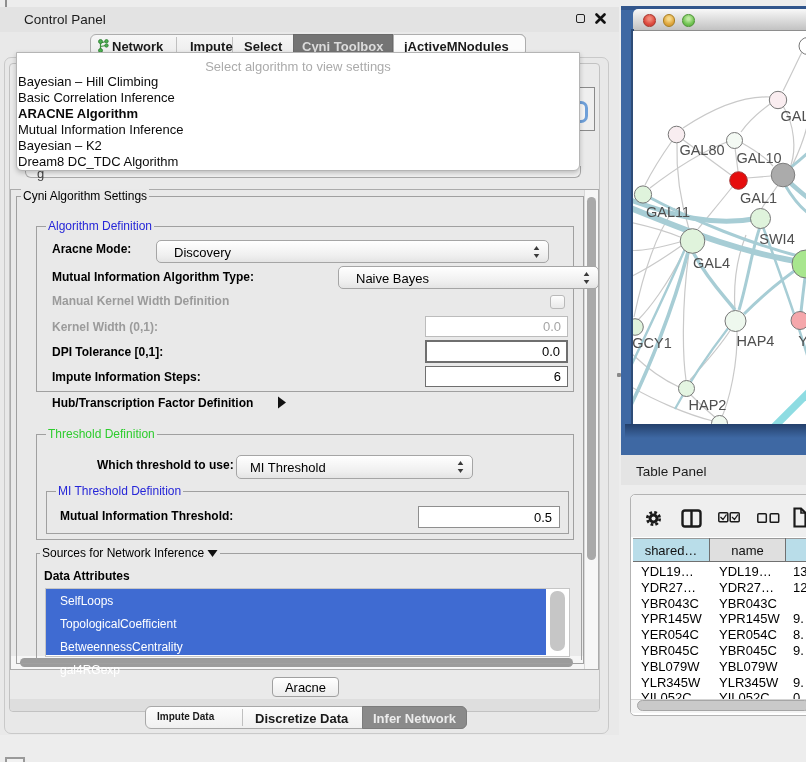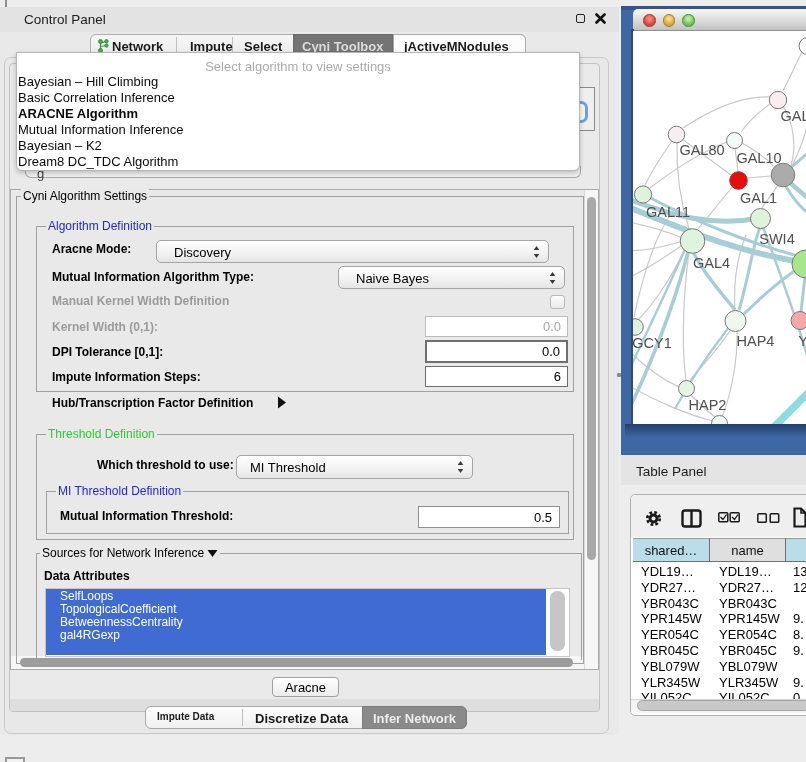--- a/index.html
+++ b/index.html
@@ -71,21 +71,21 @@
 
 <div class="lbl" style="left:52px;top:242px;">Aracne Mode:</div>
 <div class="combo" style="left:156px;top:240px;width:393px;height:23px;">
   <span class="ctext">Discovery</span>
   <svg class="updn" viewBox="0 0 7 13">
       <path d="M3.5 0.5 L6.3 4.6 L0.7 4.6 Z" fill="#3a3a3a"></path>
       <path d="M3.5 12.5 L6.3 8.4 L0.7 8.4 Z" fill="#3a3a3a"></path>
     </svg>
 </div>
 <div class="lbl" style="left:52px;top:270px;">Mutual Information Algorithm Type:</div>
-<div class="combo" style="left:338px;top:266px;width:227px;height:23px;">
+<div class="combo" style="left:338px;top:266px;width:261px;height:23px;">
   <span class="ctext">Naive Bayes</span>
   <svg class="updn" viewBox="0 0 7 13">
       <path d="M3.5 0.5 L6.3 4.6 L0.7 4.6 Z" fill="#3a3a3a"></path>
       <path d="M3.5 12.5 L6.3 8.4 L0.7 8.4 Z" fill="#3a3a3a"></path>
     </svg>
 </div>
 <div class="lbl dis" style="left:52px;top:294px;">Manual Kernel Width Definition</div>
 <div class="abs" style="left:550px;top:295px;width:15px;height:14px;background:linear-gradient(#FDFDFD,#E9E9E9);border:1px solid #B9B9B9;border-radius:3px;"></div>
 <div class="lbl dis" style="left:52px;top:320px;">Kernel Width (0,1):</div>
 <div class="tf" style="left:425px;top:316px;width:143px;height:21px;border:1px solid #BCBCBC;color:#A5A5A5;padding:2px 6px 0 0;">0.0</div>
@@ -117,21 +117,21 @@
 <div class="tf" style="left:418px;top:506px;width:142px;height:22px;border:1px solid #8F8F8F;color:#000;padding:3px 7px 0 0;">0.5</div>
 
 <div class="groupbox" style="left:36px;top:553px;width:546px;height:107px;border-bottom:none;"></div>
 <div class="glabel" style="left:40px;top:546px;color:#000;font-weight:normal;">Sources for Network Inference <svg width="11" height="9" viewBox="0 0 11 9" style="vertical-align:-1px;">
       <path d="M0.5 1 L10.5 1 L5.5 8 Z" fill="#111"></path>
     </svg></div>
 <div class="lbl" style="left:44px;top:569px;">Data Attributes</div>
 
 <div class="abs" style="left:45px;top:588px;width:525px;height:69px;background:#FFFFFF;border:1px solid #C6C6C6;"></div>
 <div class="abs" style="left:46px;top:589px;width:500px;height:66px;background:#3F6BD2;"></div>
-<div class="abs" style="left:60px;top:590px;font-size:12px;color:#fff;line-height:13px;white-space:nowrap;">SelfLoops<br>TopologicalCoefficient<br>BetweennessCentrality<br>gal4RGexp</div>
+<div class="abs" style="left:60px;top:590px;font-size:12px;color:#fff;line-height:23px;white-space:nowrap;">SelfLoops<br>TopologicalCoefficient<br>BetweennessCentrality<br>gal4RGexp</div>
 <div class="abs" style="left:550px;top:591px;width:15px;height:60px;background:#C6C6C6;border-radius:7px;"></div>
 
 <div class="abs" style="left:272px;top:677px;width:67px;height:20px;background:linear-gradient(#FFFFFF,#ECECEC);border:1px solid #A0A0A0;border-radius:4px;text-align:center;font-size:13px;color:#000;padding-top:2px;">Aracne</div>
 
 <div class="abs" style="left:145px;top:706px;width:322px;height:23px;background:linear-gradient(#FDFDFD,#F0F0F0);border:1px solid #A8A8A8;border-radius:6px;"></div>
 <div class="abs" style="left:242px;top:709px;width:1px;height:17px;background:#C0C0C0;"></div>
 <div class="abs" style="left:362px;top:706px;width:105px;height:23px;background:#8A8A8A;border:1px solid #7C7C7C;border-radius:0 6px 6px 0;"></div>
 <div class="abs" style="left:157px;top:711px;font-size:10px;font-weight:600;color:#1a1a1a;text-align:right;">Impute Data</div>
 <div class="abs" style="left:255px;top:711px;font-size:13px;font-weight:600;color:#1a1a1a;">Discretize Data</div>
 <div class="abs" style="left:373px;top:711px;font-size:13px;font-weight:600;color:#ECECEC;">Infer Network</div>

